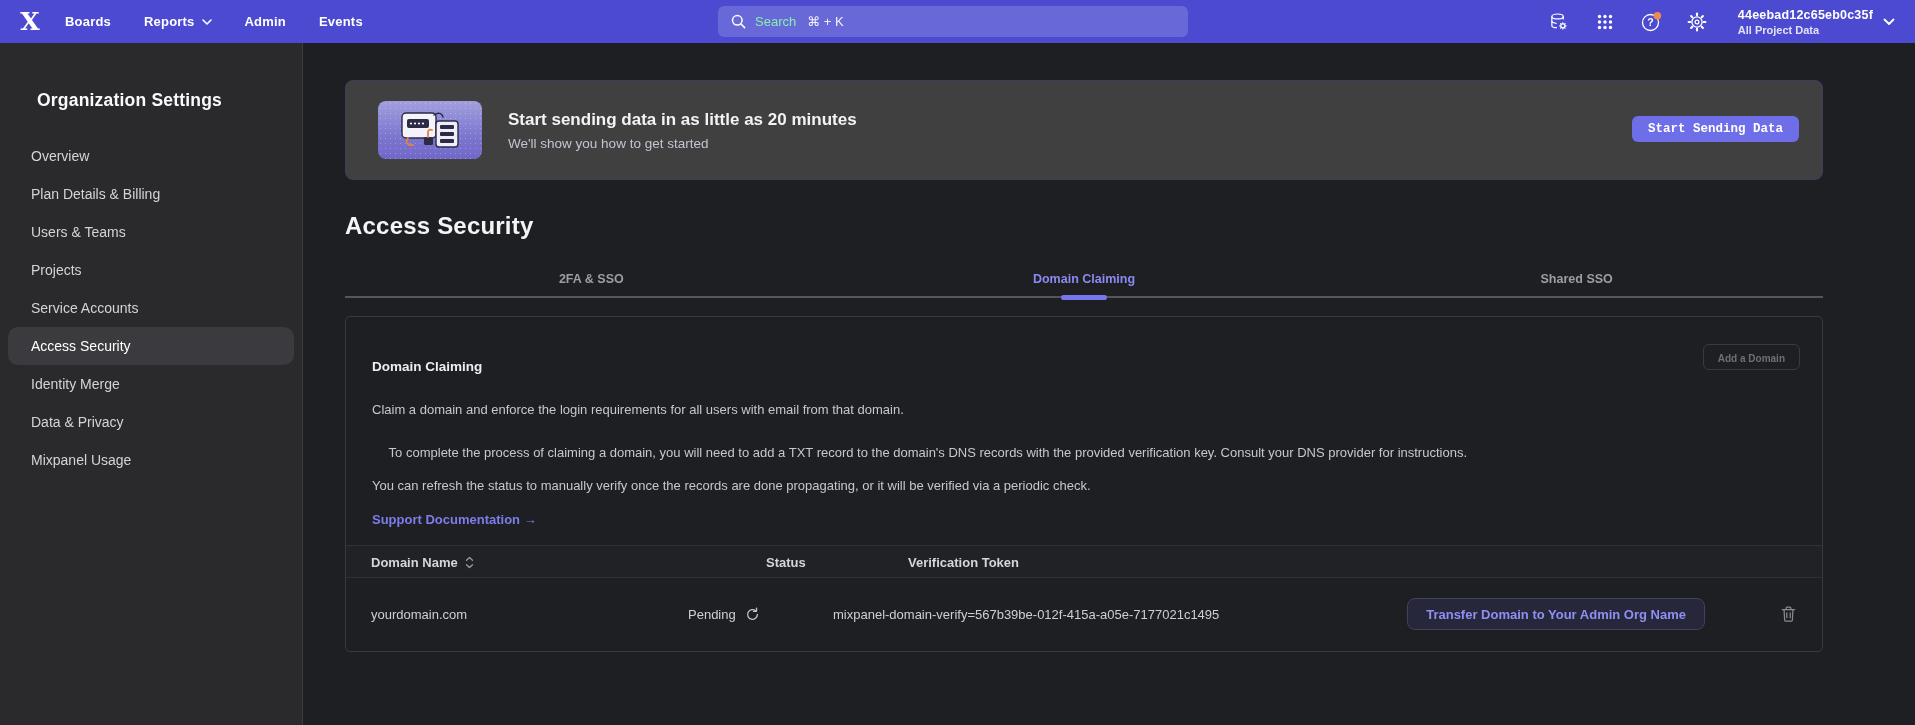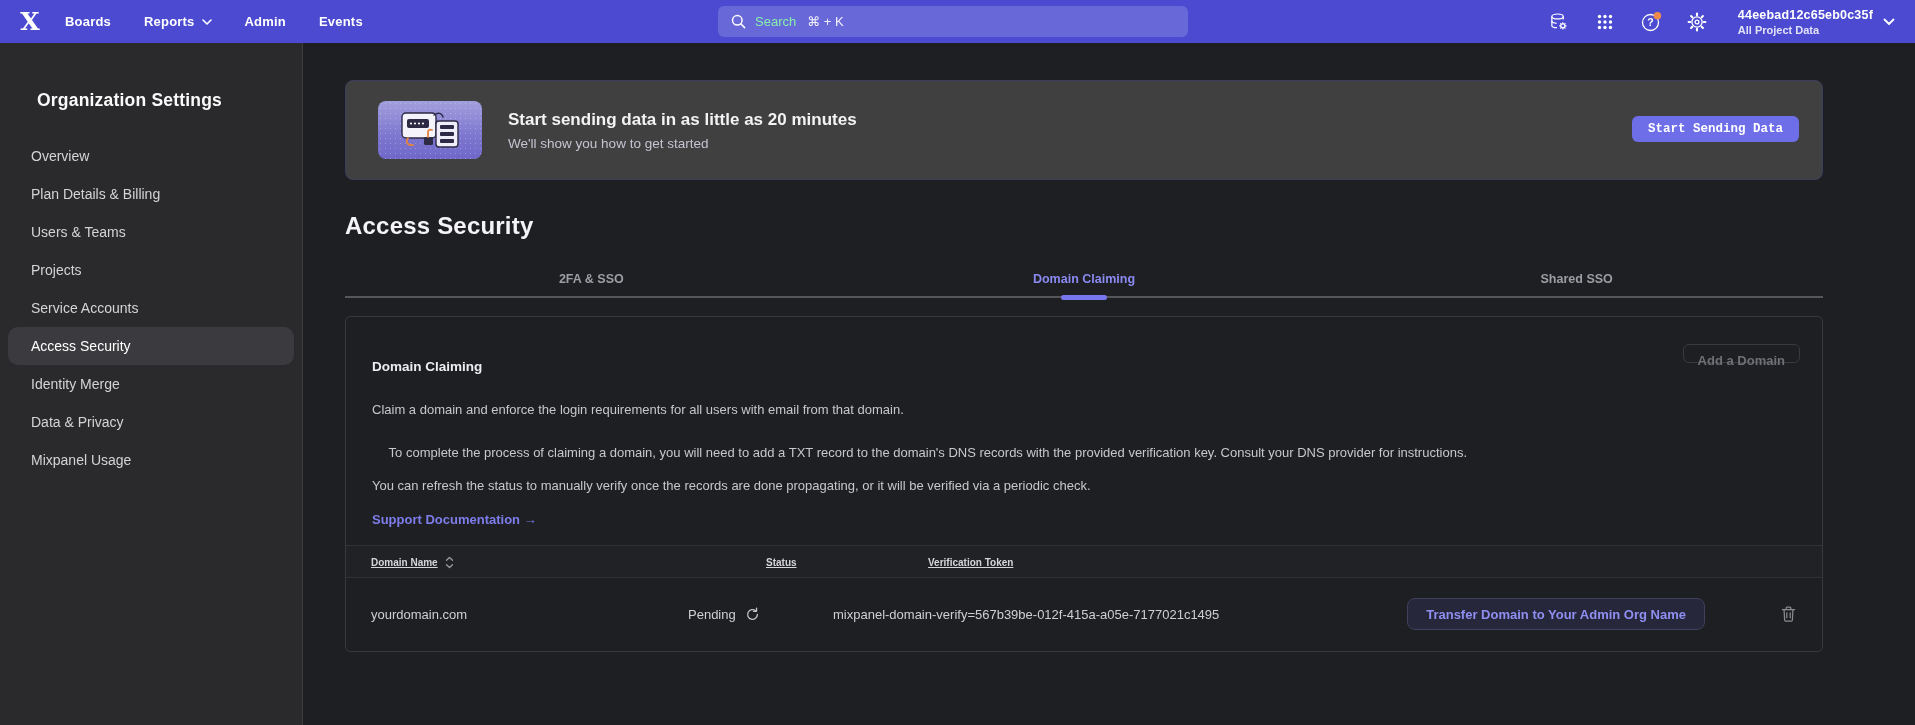--- a/index.html
+++ b/index.html
@@ -55,27 +55,27 @@
 
   
   .card { position:absolute; left:345px; top:316px; width:1478px; height:336px; border:1px solid #38383d; border-radius:5px; }
   .card-body { padding:42px 26px 0 26px; }
   .card-title { font-size:13.5px; font-weight:700; color:#ededef; }
   .card p { font-size:13px; color:#c7c7cc; line-height:22px; max-width:1095px; }
   .p1 { margin-top:25px; }
   .p2 { margin-top:21px;text-align:right; }
   .p3 { margin-top:11px; }
   .doc-link { display:inline-block; margin-top:15px; font-size:13px; font-weight:600; color:#7d7deb; cursor:pointer; text-decoration:none; }
-  .add-domain-btn { position:absolute; top:27px; right:22px; height:19px; padding:8px 14px; background:transparent; border:1px solid #3a3a3f; border-radius:6px; color:#6f6f75; font-size:13px; font-weight:600; font-family:"Liberation Sans",sans-serif; cursor:default; }
+  .add-domain-btn { position:absolute; top:27px; right:22px; height:26px; padding:8px 14px; background:transparent; border:1px solid #3a3a3f; border-radius:6px; color:#6f6f75; font-size:10px; font-weight:600; font-family:"Liberation Sans",sans-serif; cursor:default; }
 
   
   .dtable { position:absolute; left:0; right:0; top:228px; }
   .thead { height:33px; position:relative; border-top:1px solid #303035; border-bottom:1px solid #303035; background:#212226; }
-  .th { position:absolute; top:0; height:33px; display:flex; align-items:center; gap:7px; font-size:10px; font-weight:600; color:#d6d6d9;text-decoration:underline; }
-  .th1 { left:25px; } .th2 { left:420px; } .th3 { left:582px; }
+  .th { position:absolute; top:0; height:33px; display:flex; align-items:center; gap:7px; font-size:13px; font-weight:600; color:#d6d6d9; }
+  .th1 { left:25px; } .th2 { left:420px; } .th3 { left:562px; }
   .trow { height:72px; position:relative; }
   .td { position:absolute; top:0; height:72px; display:flex; align-items:center; gap:9px; font-size:13px; color:#cfcfd3; }
   .td1 { left:25px; } .td2 { left:342px; } .td3 { left:487px; }
   .transfer-btn { position:absolute; top:20px; right:117px; height:32px; padding:0 18px; background:#26273a; border:1px solid #40415c; border-radius:8px; color:#8f8ff2; font-size:13px; font-weight:700; font-family:"Liberation Sans",sans-serif; cursor:pointer; }
   .trash { position:absolute; top:27px; right:25px; cursor:pointer; display:flex; }
   .refresh { cursor:pointer; display:flex; align-items:center; }
   .sort { display:flex; cursor:pointer; }
 </style>
 </head>
 <body>

